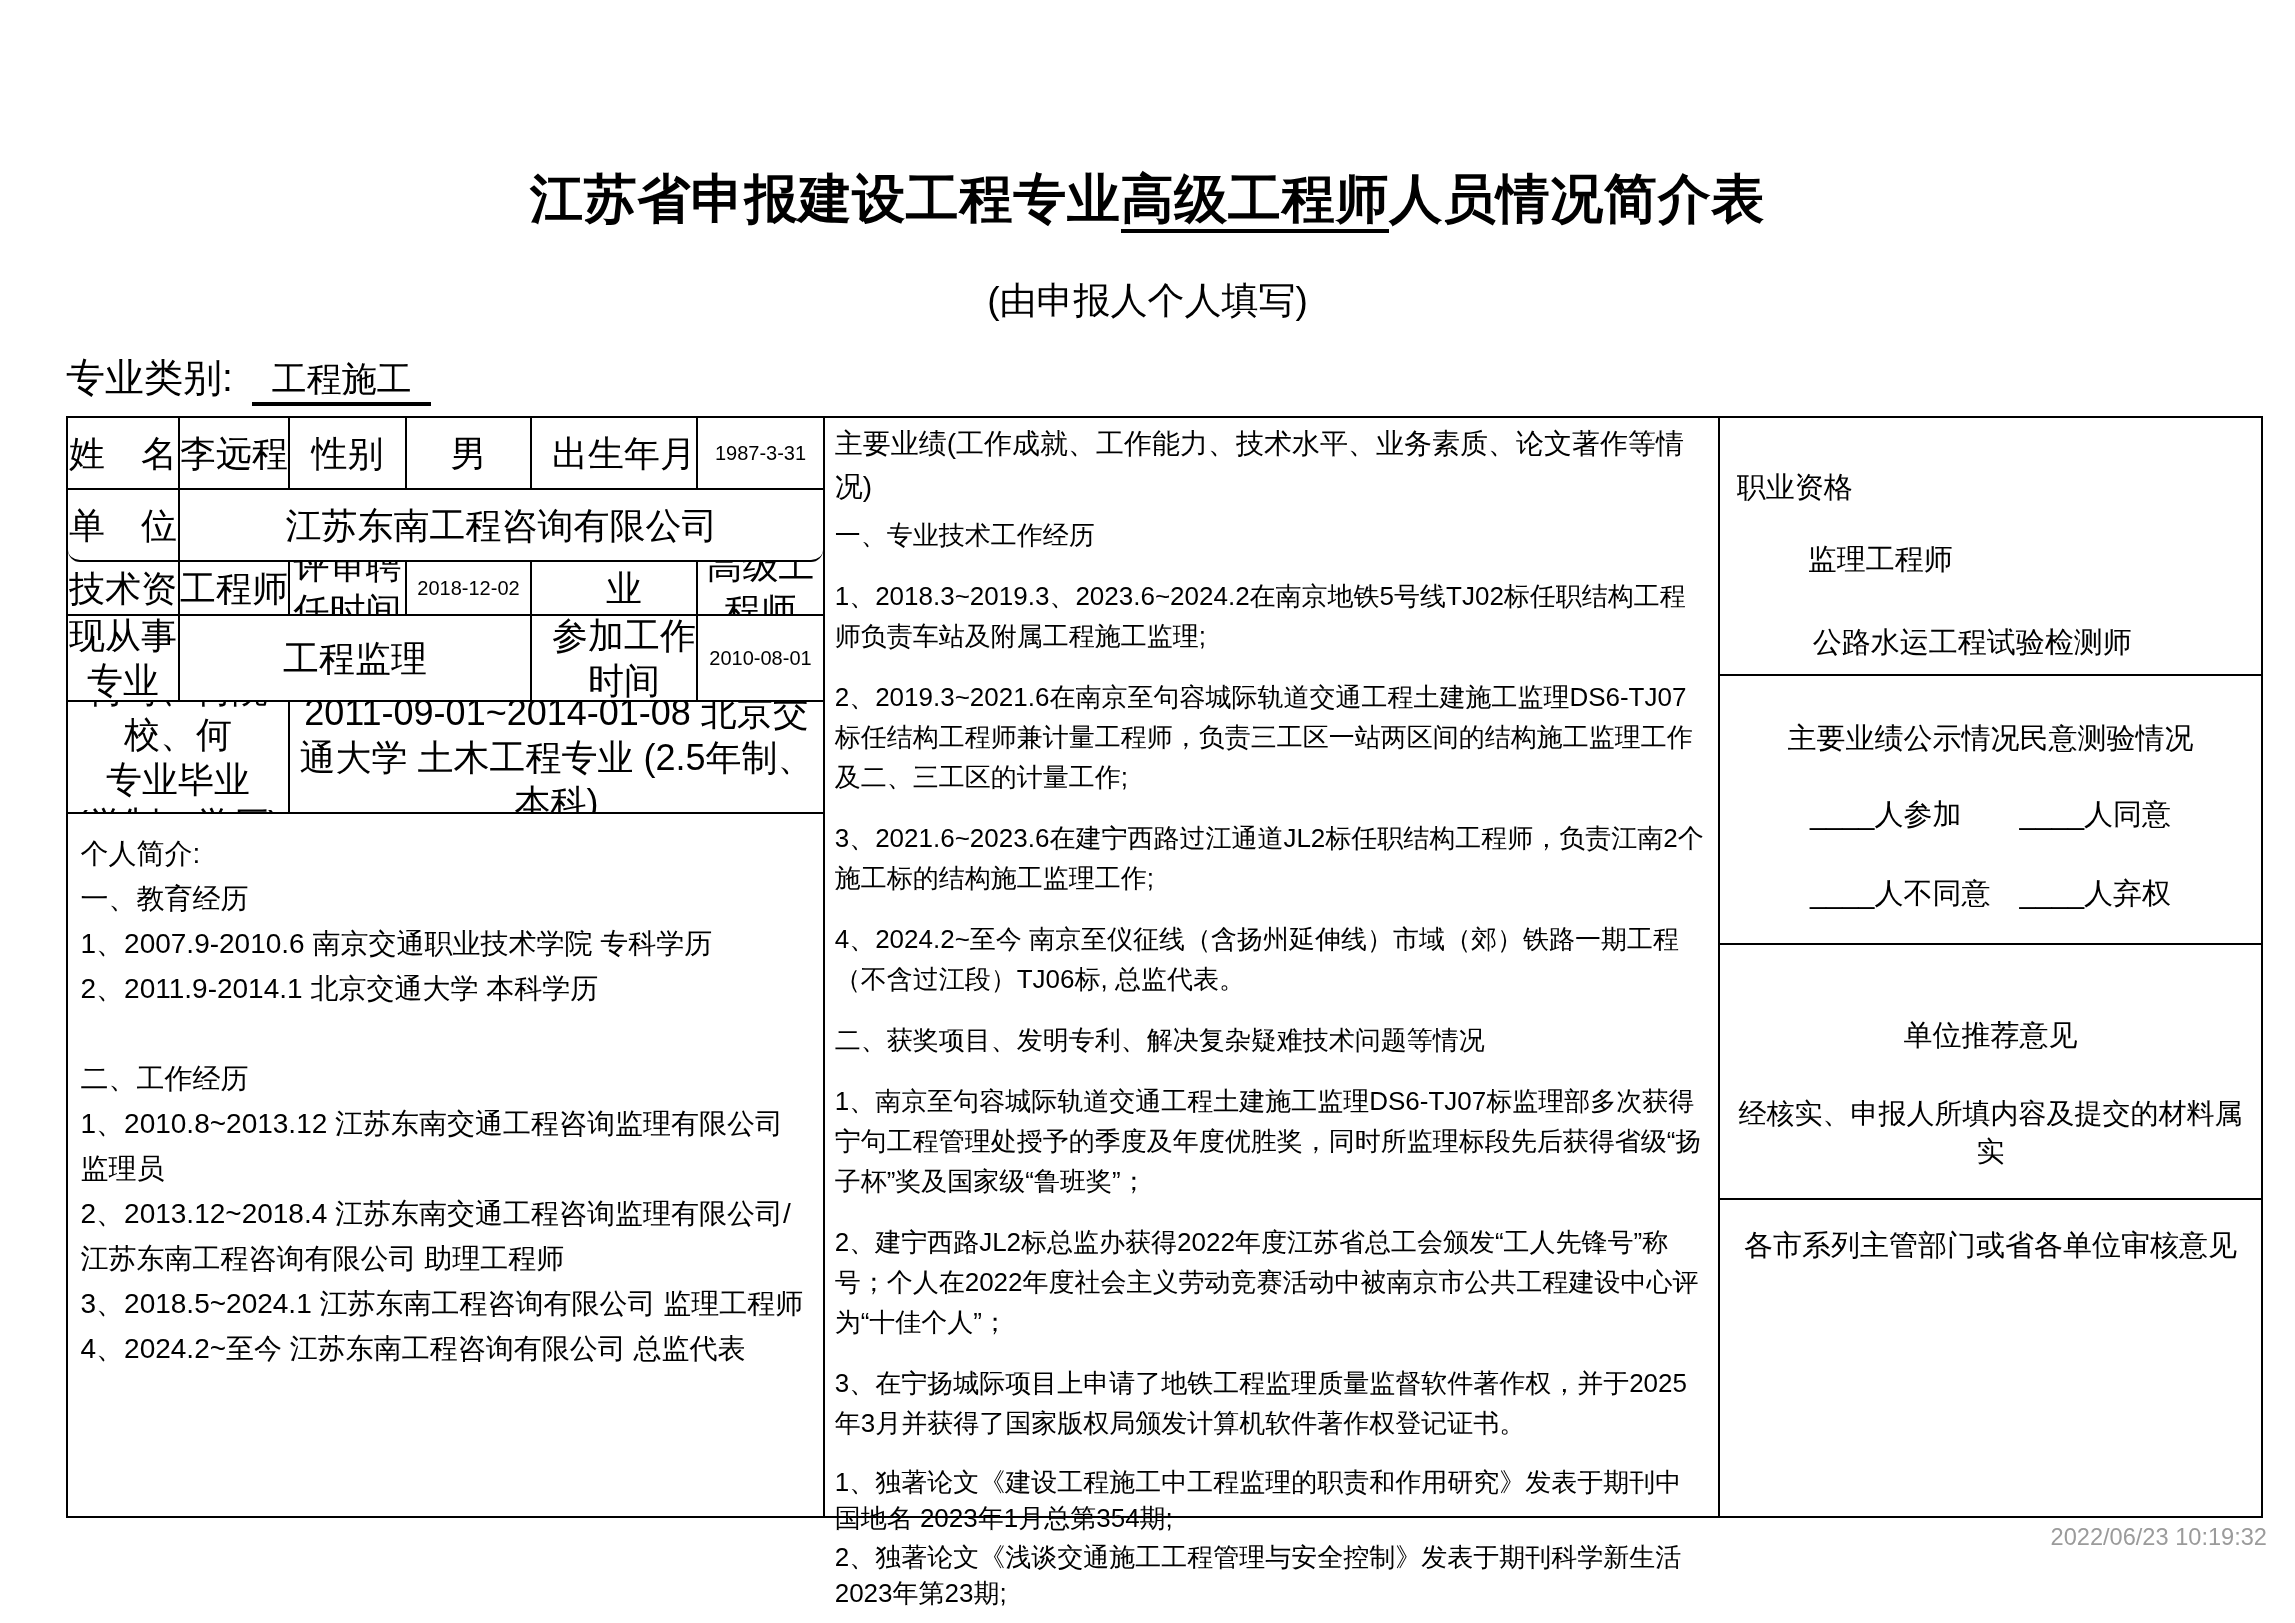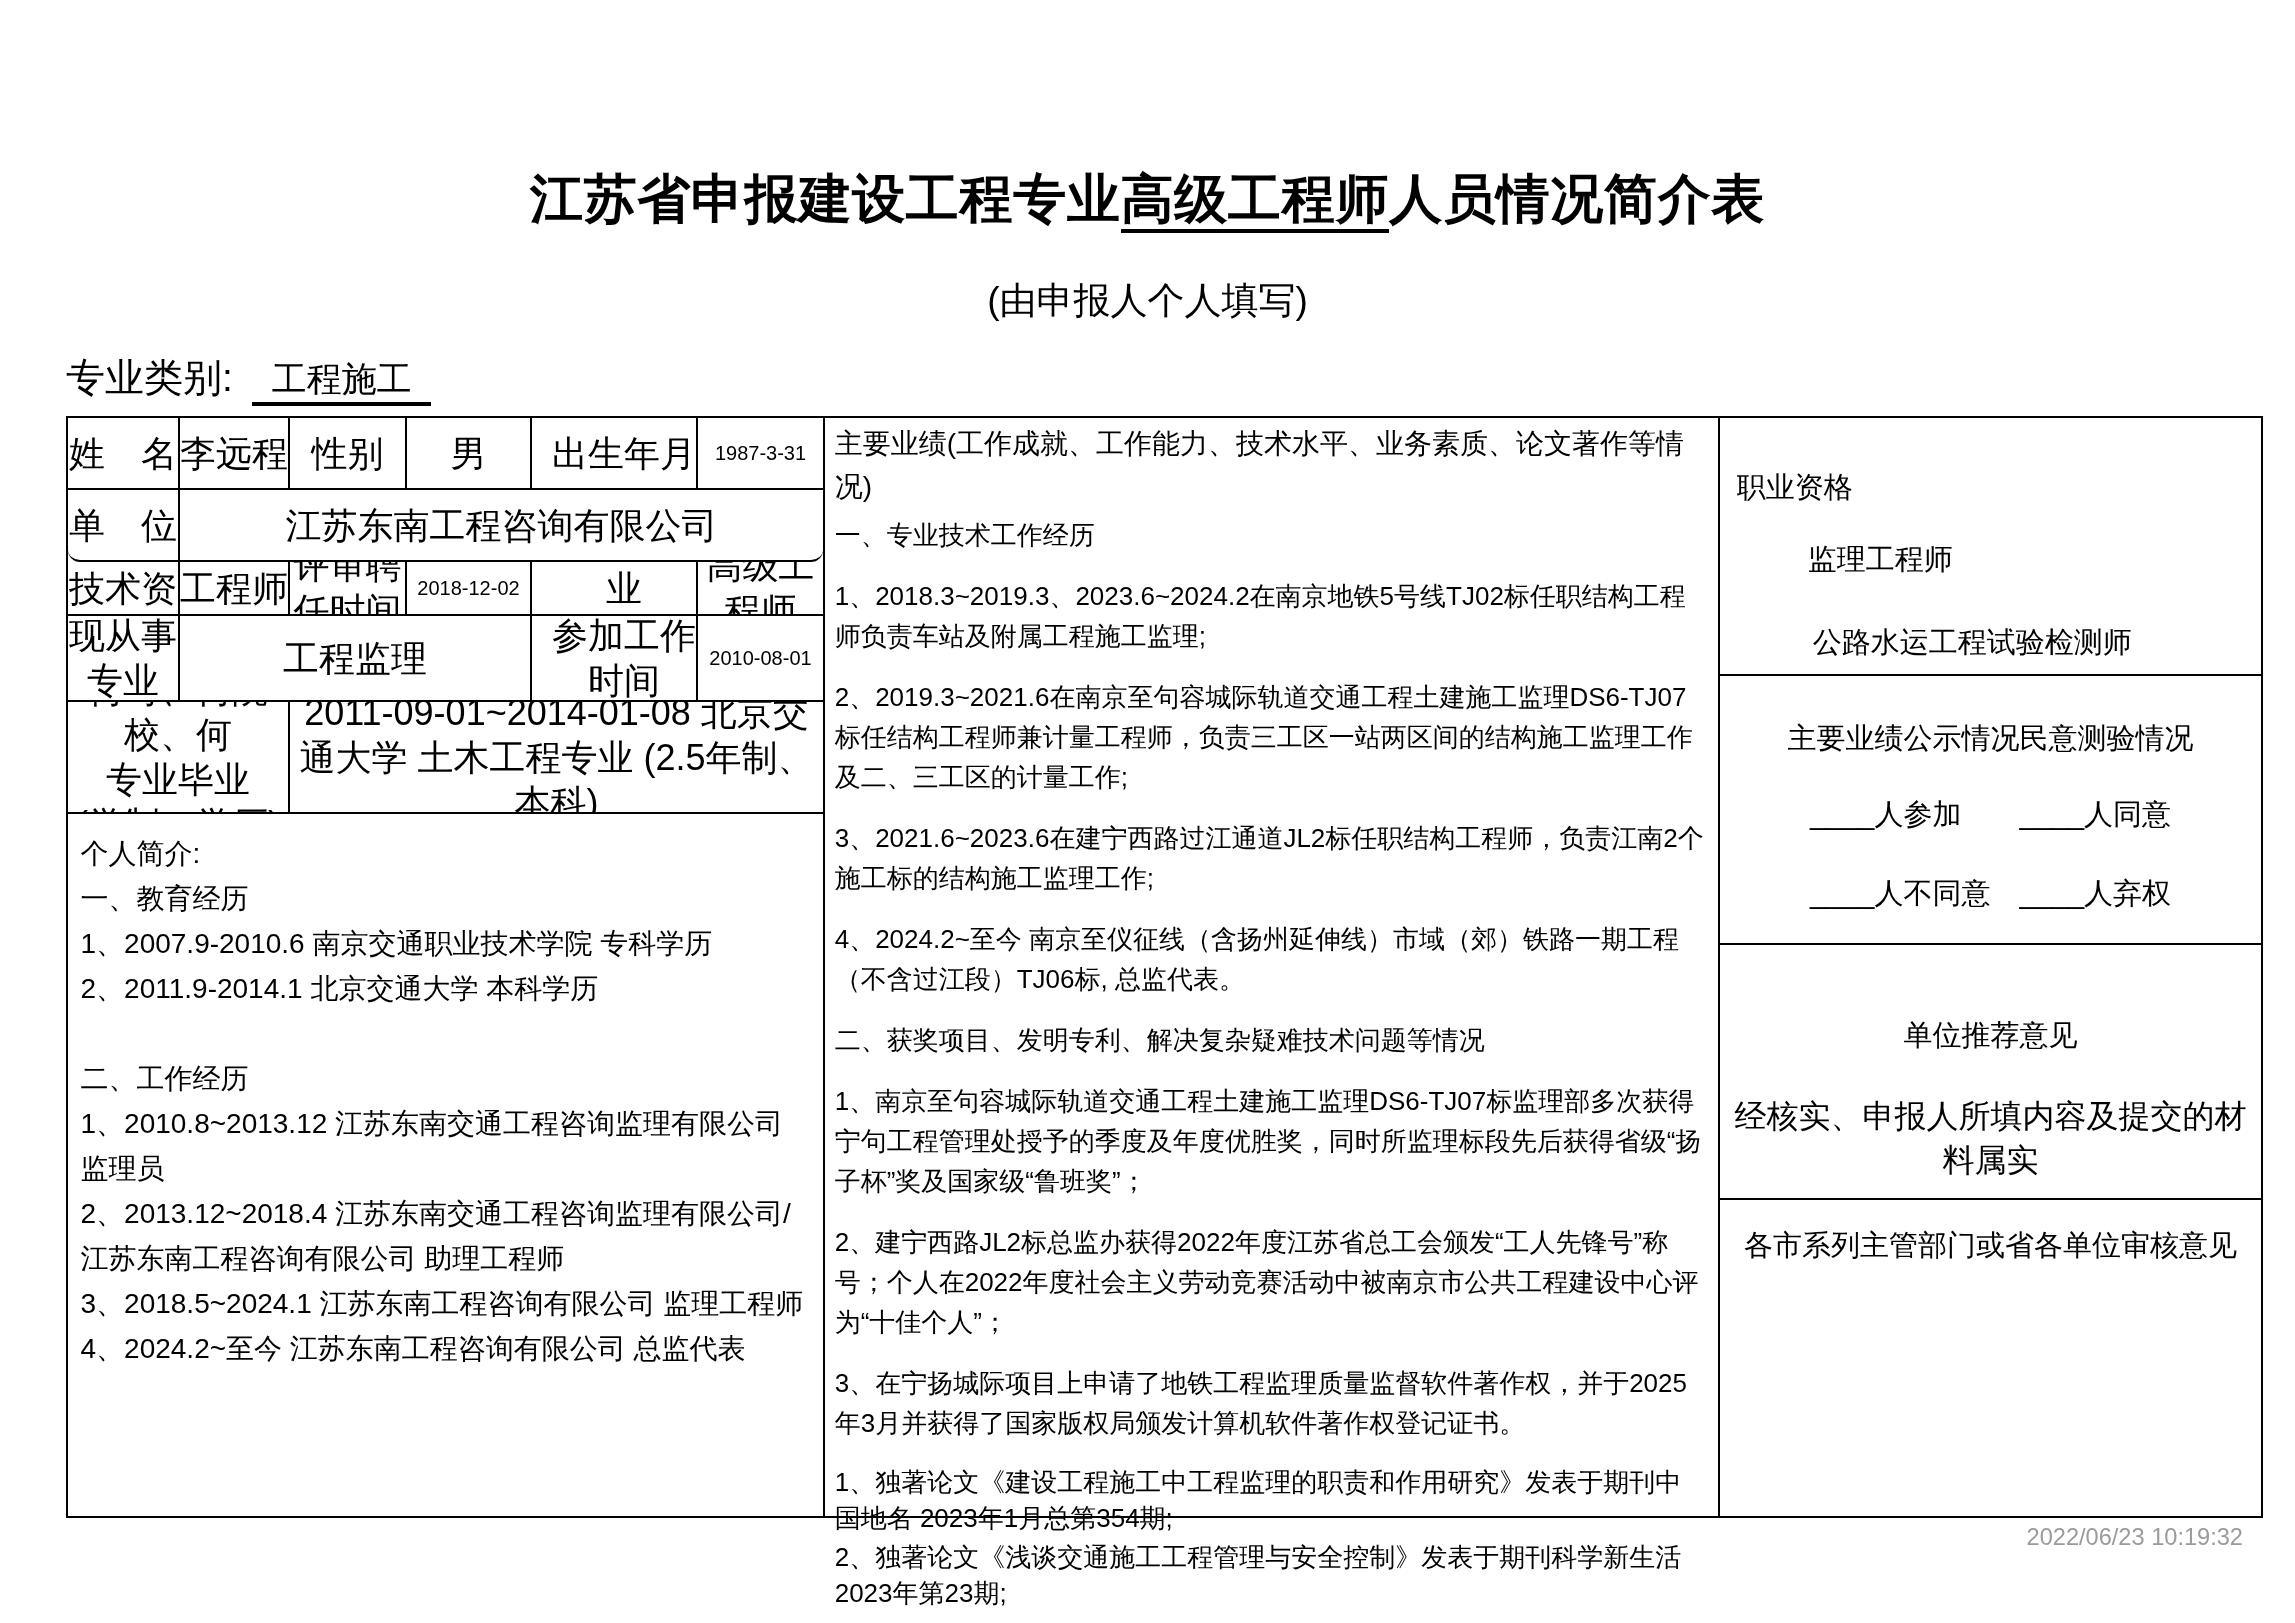--- a/index.html
+++ b/index.html
@@ -52,23 +52,23 @@
   .ach.tight-head{line-height:36px;margin:15.3px 0 5.6px 0;}
   .rbox{width:100%;border-bottom:2.1px solid #000;font-size:29px;}
   .rb1{height:258px;padding:50px 14px 0 16.7px;}
   .rb2{height:269px;padding:43px 7px 0 7px;text-align:center;}
   .rb3{height:255px;padding:71px 5.6px 0 5.6px;text-align:center;}
   .rb4{flex:1;border-bottom:none;padding:26px 5.6px 0 5.6px;text-align:center;}
   .rq-item1{margin:32px 0 0 71px;}
   .rq-item2{margin:43px 0 0 76px;}
   .poll-line1{margin-top:36px;}
   .poll-line2{margin-top:39px;}
-  .rec-text{margin-top:39px;font-size:32px;}
+  .rec-text{margin-top:39px;font-size:28px;}
   .timestamp{
-    position:absolute;top:1524px;right:52px;
+    position:absolute;top:1524px;right:28px;
     font-size:23.6px;color:#9b9b9b;
   }
 </style>
 </head>
 <body>
 
 <div class="title"><span>江苏省申报建设工程专业</span><span class="u">高级工程师</span><span>人员情况简介表</span></div>
 
 <div class="subtitle">(由申报人个人填写)</div>
 

